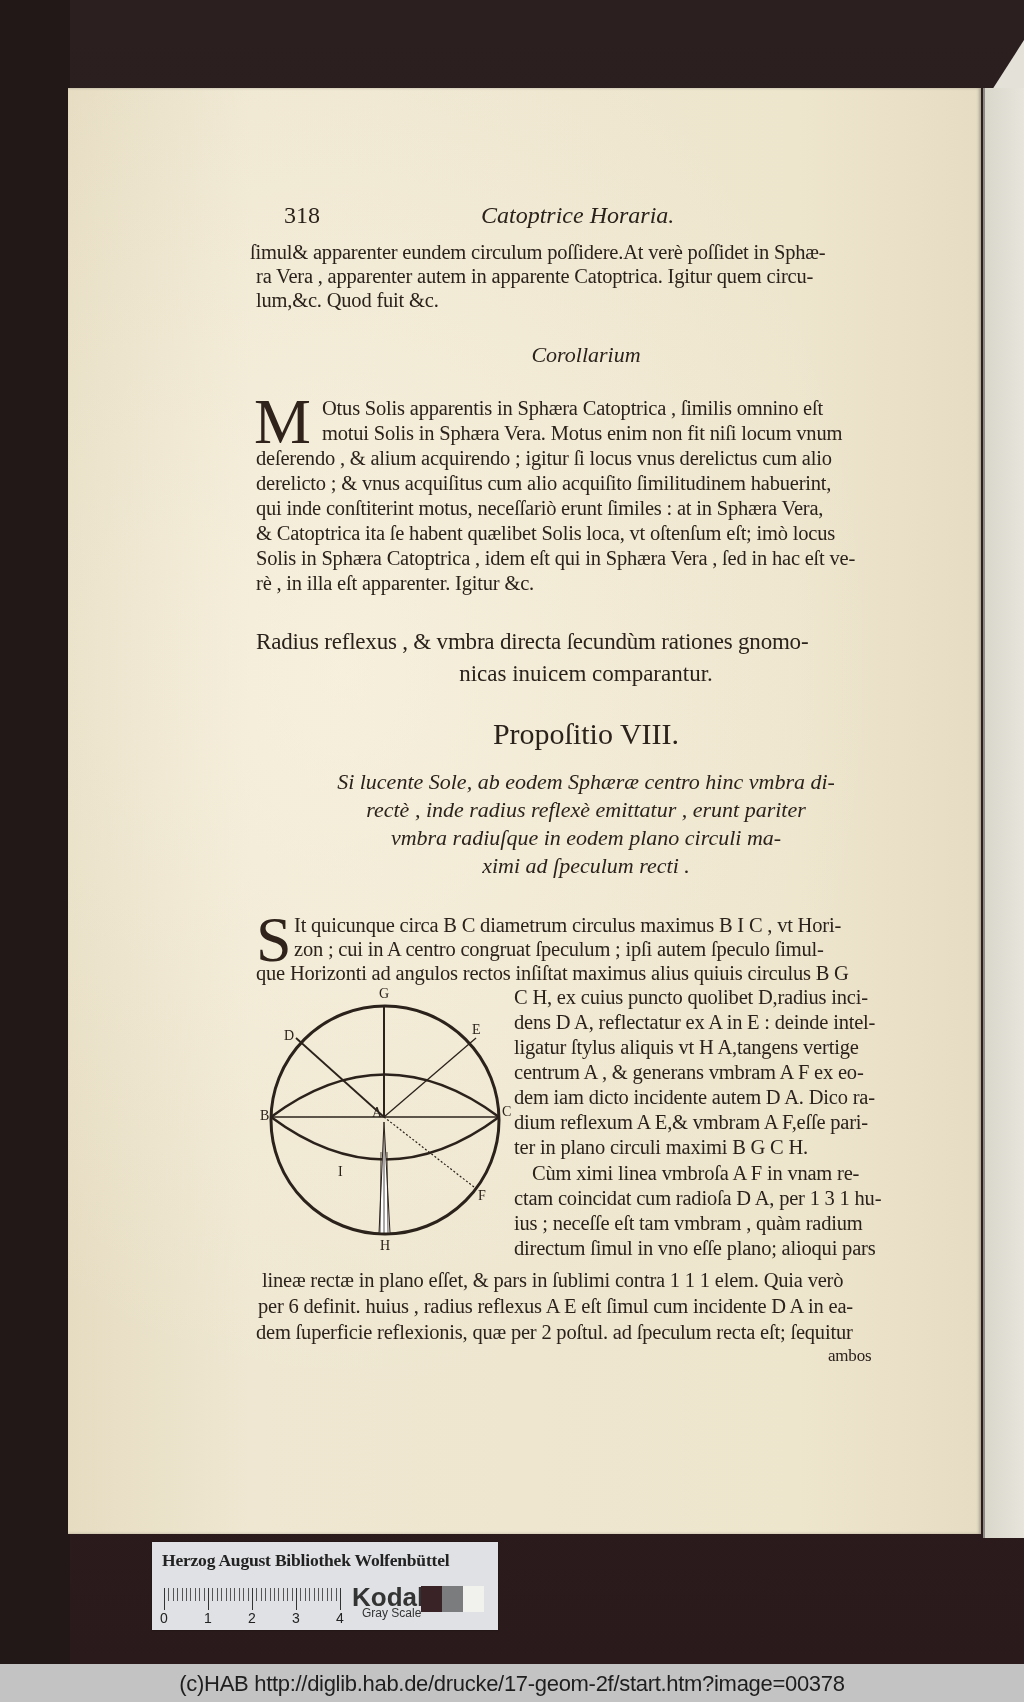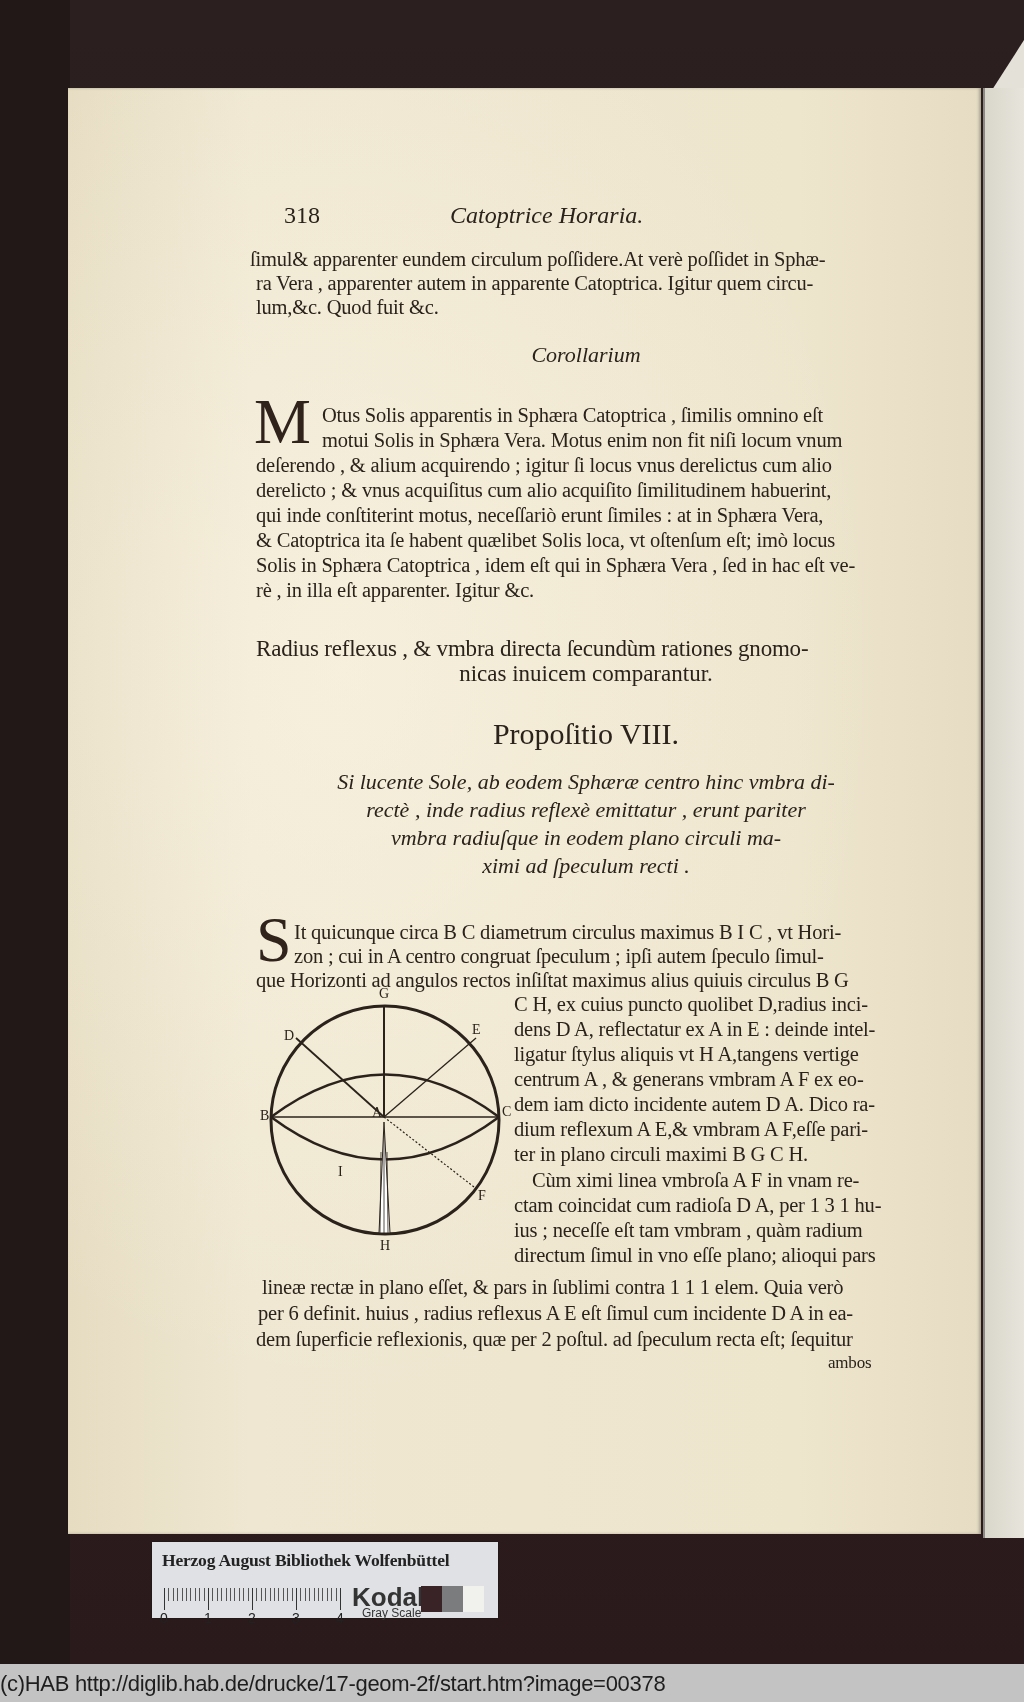--- a/index.html
+++ b/index.html
@@ -5,50 +5,50 @@
   html,body{margin:0;padding:0;}
   body{width:1024px;height:1702px;position:relative;overflow:hidden;background:#2a1c1c;font-family:"DejaVu Serif",serif;}
   .backdrop{position:absolute;left:0;top:0;width:1024px;height:1664px;background:linear-gradient(180deg,#2b1f20 0%,#2e1e1f 50%,#2a1a1b 100%);}
   .backdrop-left{position:absolute;left:0;top:0;width:70px;height:1664px;background:#231818;}
   .page{position:absolute;left:68px;top:88px;width:913px;height:1446px;background:#ede4cc;
         background-image:radial-gradient(ellipse at 30% 40%,rgba(255,250,235,.45),rgba(0,0,0,0) 60%),linear-gradient(90deg,#e6dcc2 0%,#efe7d1 20%,#eee5cd 80%,#e6dcc3 100%);
         box-shadow:inset -2px 0 3px rgba(0,0,0,.25);}
   .next-page{position:absolute;left:983px;top:88px;width:41px;height:1450px;background:linear-gradient(90deg,#d9d6cc,#e8e5dc);border-left:2px solid #8c8a83;}
   .next-page-corner{position:absolute;left:992px;top:40px;width:32px;height:50px;background:#e4e1d8;clip-path:polygon(100% 0,100% 100%,0 100%);}
   .text{position:absolute;color:#2b221b;font-family:"Liberation Serif",serif;}
-  .line{position:absolute;white-space:nowrap;font-size:20.5px;line-height:24px;letter-spacing:-0.2px;margin-top:7px;}
+  .line{position:absolute;white-space:nowrap;font-size:20.5px;line-height:24px;letter-spacing:-0.2px;}
   .it{font-style:italic;}
   .running-head{position:absolute;top:202px;font-size:24px;}
   .dropcap{position:absolute;font-size:64px;line-height:56px;color:#2f231b;}
   .heading-center{position:absolute;text-align:center;white-space:nowrap;}
   .figure{position:absolute;left:262px;top:992px;width:250px;height:262px;}
   .label{position:absolute;font-size:14px;font-family:"Liberation Serif",serif;color:#2b221b;}
   .caption-bar{position:absolute;left:0;top:1664px;width:1024px;height:38px;background:#c4c3c4;}
-  .caption{position:absolute;left:0;top:1671px;width:1024px;text-align:left;font-family:"Liberation Sans",sans-serif;font-size:22px;color:#1e1e1e;letter-spacing:-0.3px;}
-  .ruler-card{position:absolute;left:152px;top:1542px;width:346px;height:76px;background:#dfe1e4;box-shadow:0 0 2px rgba(0,0,0,.4);}
+  .caption{position:absolute;left:0;top:1671px;width:1024px;text-align:center;font-family:"Liberation Sans",sans-serif;font-size:22px;color:#1e1e1e;letter-spacing:-0.3px;}
+  .ruler-card{position:absolute;left:152px;top:1542px;width:346px;height:88px;background:#dfe1e4;box-shadow:0 0 2px rgba(0,0,0,.4);}
   .ruler-title{position:absolute;left:10px;top:8px;font-family:"Liberation Serif",serif;font-weight:bold;font-size:17.5px;color:#222;white-space:nowrap;letter-spacing:-0.2px;}
   .ruler-ticks{position:absolute;left:12px;top:46px;width:180px;height:22px;}
   .tick{position:absolute;top:0;width:1px;background:#333;}
   .ruler-num{position:absolute;top:68px;font-family:"Liberation Sans",sans-serif;font-size:14px;color:#222;}
   .kodak{position:absolute;left:200px;top:40px;font-family:"Liberation Sans",sans-serif;font-weight:bold;font-size:26px;color:#333;}
   .kodak-sub{position:absolute;left:210px;top:64px;font-family:"Liberation Sans",sans-serif;font-size:12px;color:#333;}
   .swatch{position:absolute;top:44px;width:21px;height:26px;}
 </style>
 </head>
 <body>
 
 <div class="backdrop"></div>
 <div class="backdrop-left"></div>
 <div class="next-page-corner"></div>
 <div class="next-page"></div>
 
 <div class="page"></div>
 
 <div class="text running-head" style="left:284px;">318</div>
-<div class="text running-head it" style="left:450px;">Catoptrice Horaria.</div>
+<div class="text running-head it" style="left:481px;">Catoptrice Horaria.</div>
 
 <div class="text line" style="left:250px;top:240px;">ſimul&amp; apparenter eundem circulum poſſidere.At verè poſſidet in Sphæ-</div>
 <div class="text line" style="left:256px;top:264px;">ra Vera , apparenter autem in apparente Catoptrica. Igitur quem circu-</div>
 <div class="text line" style="left:256px;top:288px;">lum,&amp;c. Quod fuit &amp;c.</div>
 
 <div class="text heading-center it" style="left:256px;width:660px;top:342px;font-size:22px;">Corollarium</div>
 <div class="text dropcap" style="left:254px;top:394px;">M</div>
 <div class="text line" style="left:322px;top:396px;">Otus Solis apparentis in Sphæra Catoptrica , ſimilis omnino eſt</div>
 <div class="text line" style="left:322px;top:421px;">motui Solis in Sphæra Vera. Motus enim non fit niſi locum vnum</div>
 <div class="text line" style="left:256px;top:446px;">deſerendo , &amp; alium acquirendo ; igitur ſi locus vnus derelictus cum alio</div>

